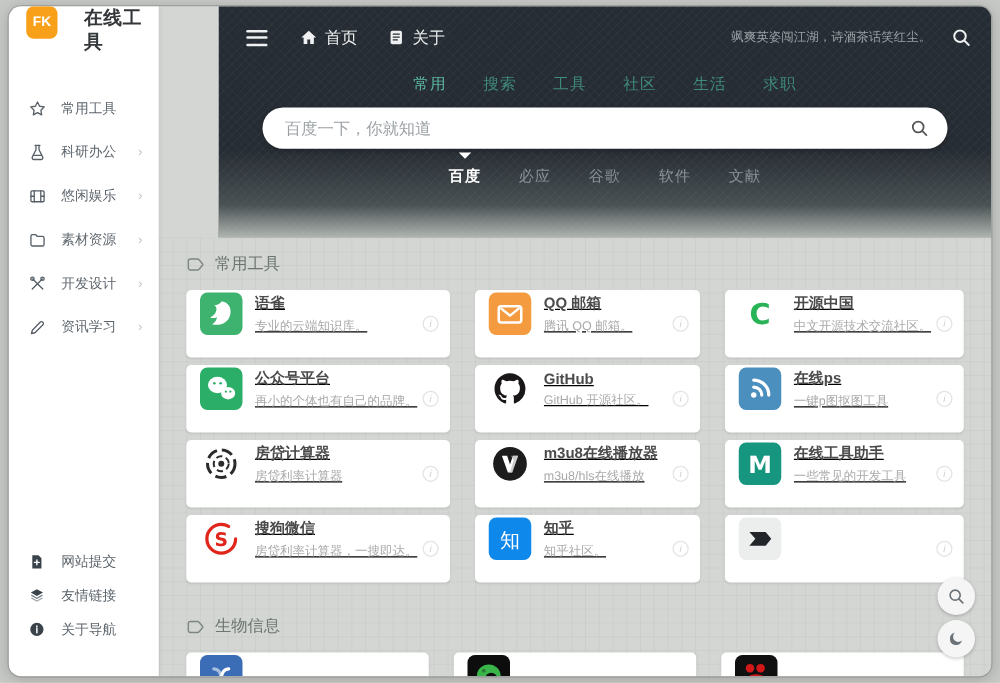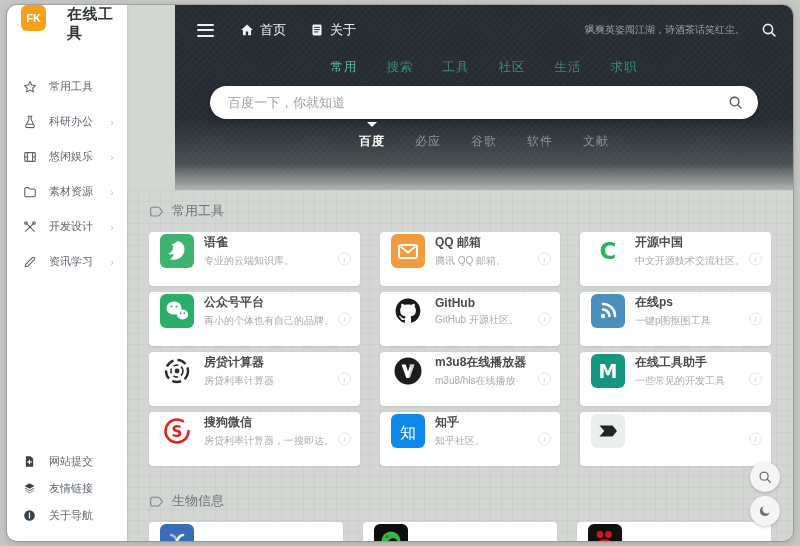--- a/index.html
+++ b/index.html
@@ -17,21 +17,21 @@
                 font-weight:bold; font-size:11px; display:flex; align-items:center; justify-content:center; }
   .brand-title { font-size:15px; color:#33373a; font-weight:600; letter-spacing:.5px; }
   .side-menu { margin-top:14px; }
   .side-item { height:35px; display:flex; align-items:center; padding:0 13px 0 16px;
                font-size:11px; color:#5d656c; cursor:pointer; }
   .sicon { width:17px; display:flex; align-items:center; }
   .sicon svg { width:14px; height:14px; }
   .slabel { margin-left:9px; white-space:nowrap; }
   .schev { margin-left:auto; color:#c0c5c9; font-size:11px; }
   .side-spacer { flex:1; }
-  .side-footer { padding-bottom:12px; }
+  .side-footer { padding-bottom:24px; }
   .sf-item { height:27px; display:flex; align-items:center; padding:0 16px;
              font-size:11px; color:#5d656c; cursor:pointer; }
   .sf-item .sicon svg { width:13px; height:13px; }
 
   
   .main { flex:1; min-width:0; position:relative; display:flex; flex-direction:column; }
 
   
   .hero { height:185px; flex:none; position:relative; color:#fff;
           background:
@@ -77,21 +77,21 @@
                linear-gradient(90deg, rgba(0,0,0,.032) 1px, transparent 1px),
                #d3d6d2;
              background-size:11px 11px; }
   .sec-head { display:flex; align-items:center; gap:8px; color:#6d7572; font-size:13px; }
   .sec-head svg { width:15px; height:15px; }
   .sec-head + .grid { margin-top:12px; }
   .sec-head.later { margin-top:26px; }
   .grid { display:grid; grid-template-columns:repeat(3,1fr); gap:6px 20px; }
   .card { background:#fff; border-radius:4px; height:54px; display:flex; align-items:center; gap:10px;
           padding:0 26px 16px 11px; position:relative; cursor:pointer;
-          box-shadow:0 1px 2px rgba(0,0,0,.09); }
+          box-shadow:0 1px 2px rgba(0,0,0,.09);text-decoration:underline; }
   .cicon { width:34px; height:34px; border-radius:6px; flex:none; overflow:hidden;
            display:flex; align-items:center; justify-content:center; }
   .cicon svg { width:34px; height:34px; display:block; }
   .ctext { min-width:0; }
   .cname { font-size:12px; font-weight:bold; color:#4b4b4b; white-space:nowrap; overflow:hidden; }
   .cdesc { font-size:10px; color:#a9a9a9; margin-top:3px; white-space:nowrap; overflow:hidden; }
   .cinfo { position:absolute; right:9px; top:50%; transform:translateY(-50%); width:13px; height:13px;
            border-radius:50%; border:1px solid #e4e4e4; color:#d0d0d0; font-size:8px; line-height:12px;
            text-align:center; font-style:italic; }
 

